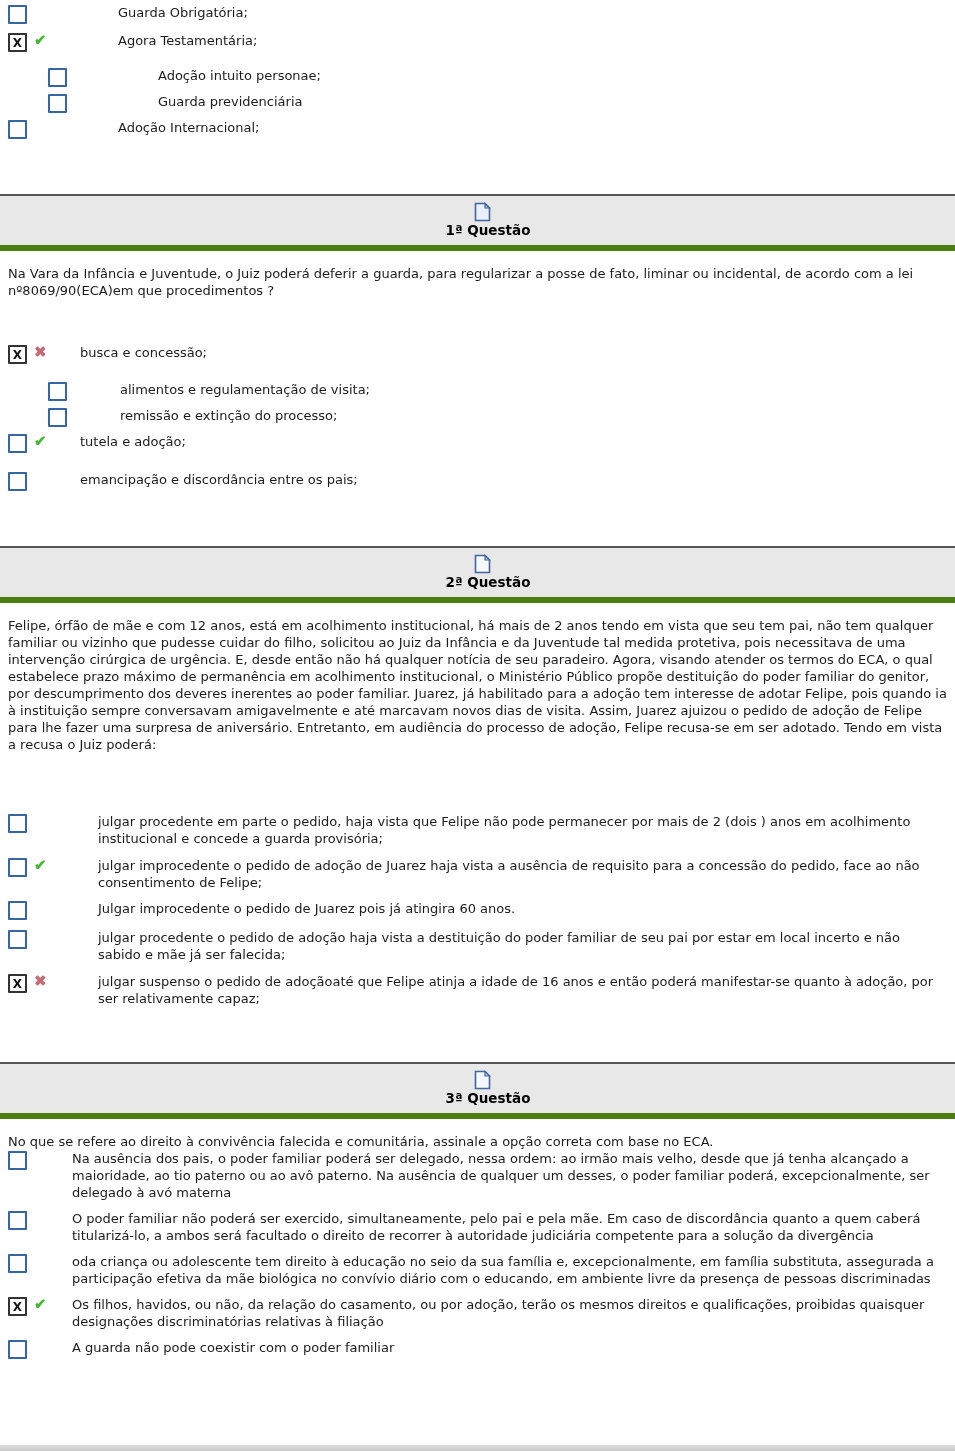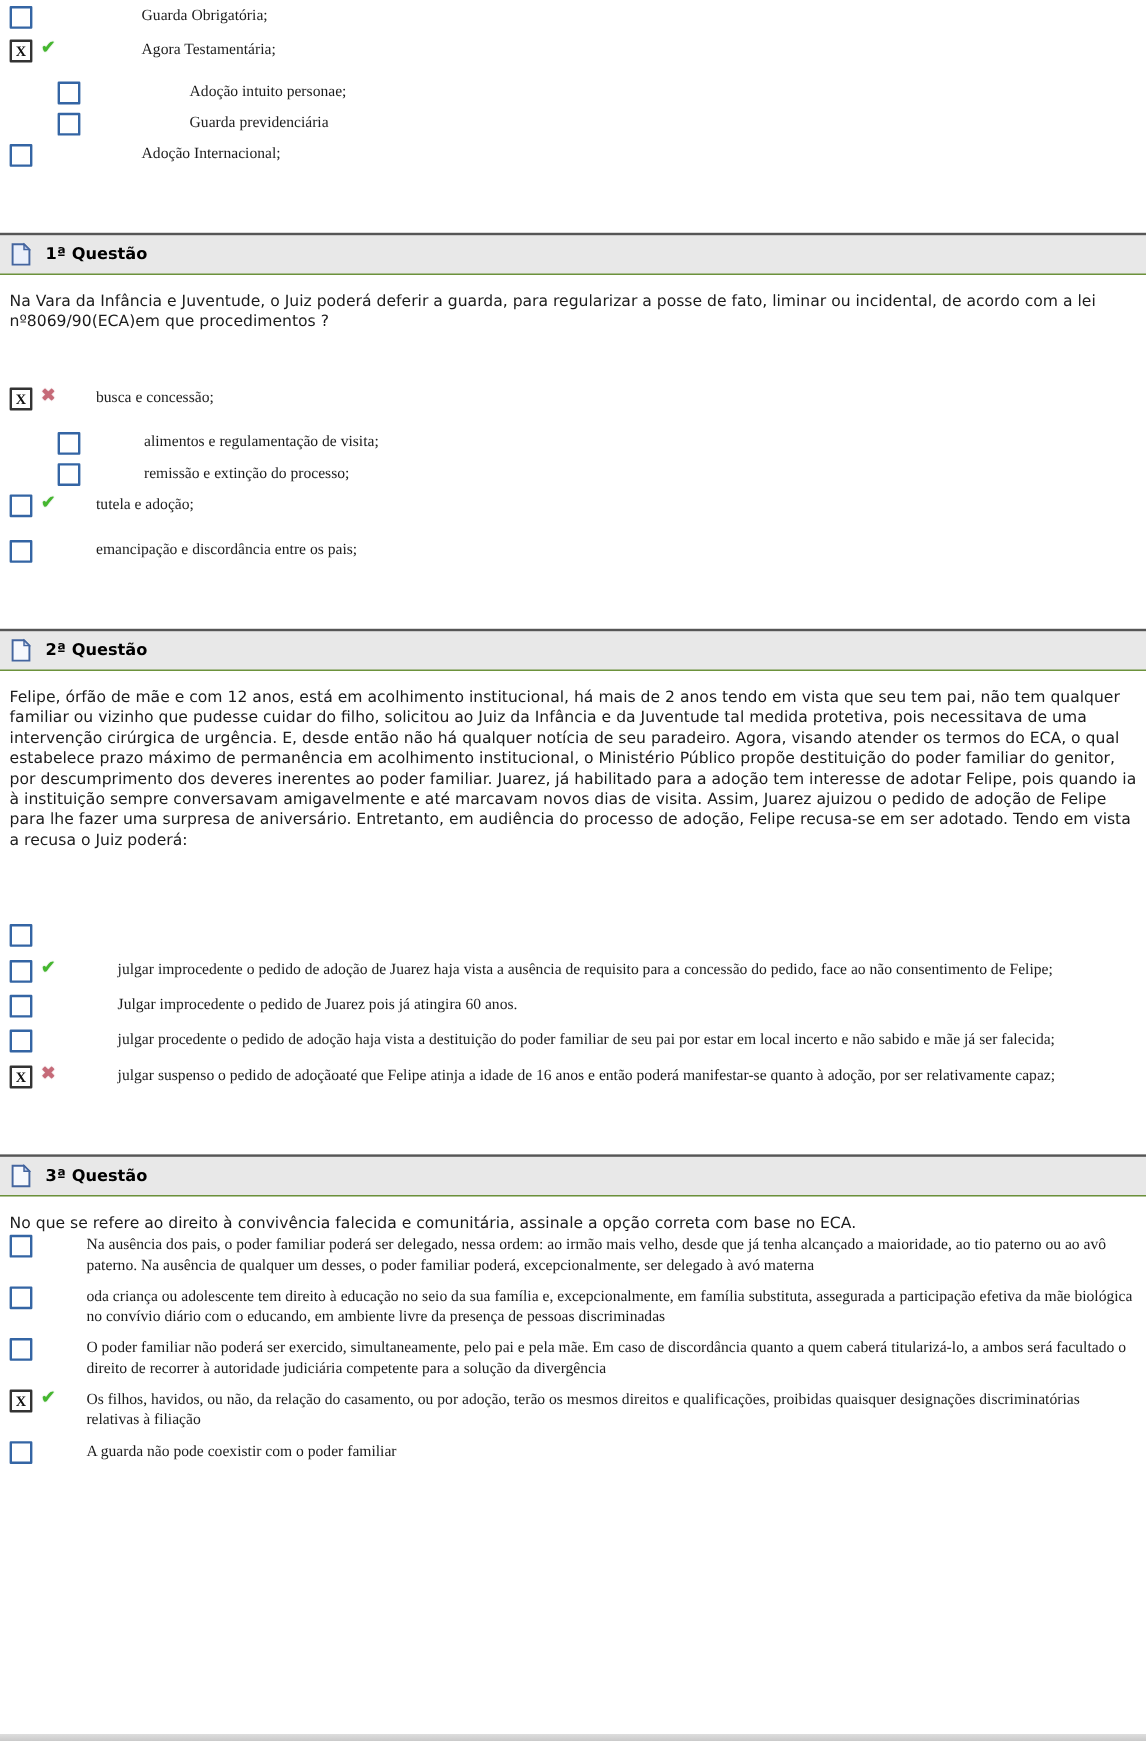--- a/index.html
+++ b/index.html
@@ -2,43 +2,43 @@
 <html lang="pt"><head>
 <meta charset="utf-8">
 <style>
   html,body{margin:0;padding:0;background:#ffffff;}
   body{
     width:955px;height:1451px;position:relative;overflow:hidden;
     font-family:"DejaVu Sans","Liberation Sans",sans-serif;
     font-size:13px;line-height:17px;color:#1c1c1c;
   }
   
-  .opt-row{display:flex;align-items:flex-start;font-family:Liberation Serif, serif;}
+  .opt-row{display:flex;align-items:flex-start;}
   .gutter{flex:0 0 auto;display:flex;align-items:flex-start;padding-left:8px;box-sizing:border-box;}
   .top-block .gutter{width:118px;}
   .q1-block  .gutter{width:80px;}
   .q2-block  .gutter{width:98px;}
   .q3-block  .gutter{width:72px;}
   .cbx{
     flex:0 0 auto;width:15px;height:15px;margin-top:1px;
     border:2px solid #3465a4;background:#fff;border-radius:1px;
     display:inline-flex;align-items:center;justify-content:center;
     font-weight:bold;font-size:12px;line-height:12px;color:#111;cursor:pointer;
   }
   .cbx.checked{border-color:#333333;}
   .mark{flex:0 0 auto;width:22px;margin-left:7px;margin-top:0;
     font-size:15px;line-height:17px;text-align:left;}
   .mark.correct{color:#44b82e;text-shadow:0 0 1px #2d8f1c;}
   .mark.wrong{color:#c66a78;text-shadow:0 0 1px #b05564;}
   .opt-label{flex:1 1 auto;padding-right:10px;}
   
   .q-header{
     margin-top:55px;background:#e8e8e8;
-    border-top:2px solid #565656;border-bottom:1px solid #4d7c0f;
-    display:flex;align-items:center;padding:6px 0 6px 9px;
+    border-top:2px solid #565656;border-bottom:6px solid #4d7c0f;
+    display:flex;align-items:center;padding:6px 0 6px 9px;flex-direction:column;
   }
   .doc-icon{display:inline-flex;width:17px;height:20px;}
   .q-title{font-weight:bold;margin-left:12px;font-size:13.5px;color:#000;}
   
   .q-text{margin:14px 8px 0 8px;}
   
   .top-block{padding-top:4px;}
   .mb6{margin-bottom:6px;padding-left:40px;} .mb8{margin-bottom:8px;} .mb9{margin-bottom:9px;}
   .mb10{margin-bottom:10px;} .mb15{margin-bottom:15px;} .mb17{margin-bottom:17px;} .mb18{margin-bottom:18px;}
   .q1-block{margin-top:45px;}
@@ -149,20 +149,21 @@
     </span>
     <span class="q-title">2ª Questão</span>
   </header>
   <p class="q-text">Felipe, órfão de mãe e com 12 anos, está em acolhimento institucional, há mais de 2 anos tendo em vista que seu tem pai, não tem qualquer familiar ou vizinho que pudesse cuidar do filho, solicitou ao Juiz da Infância e da Juventude tal medida protetiva, pois necessitava de uma intervenção cirúrgica de urgência. E, desde então não há qualquer notícia de seu paradeiro. Agora, visando atender os termos do ECA, o qual estabelece prazo máximo de permanência em acolhimento institucional, o Ministério Público propõe destituição do poder familiar do genitor, por descumprimento dos deveres inerentes ao poder familiar. Juarez, já habilitado para a adoção tem interesse de adotar Felipe, pois quando ia à instituição sempre conversavam amigavelmente e até marcavam novos dias de visita. Assim, Juarez ajuizou o pedido de adoção de Felipe para lhe fazer uma surpresa de aniversário. Entretanto, em audiência do processo de adoção, Felipe recusa-se em ser adotado. Tendo em vista a recusa o Juiz poderá:</p>
   <div class="q2-block">
     <div class="opt-row mb10">
       <span class="gutter">
           <span class="cbx"></span>
           <span class="mark"></span>
         </span>
+      <span class="opt-label">julgar procedente em parte o pedido, haja vista que Felipe não pode permanecer por mais de 2 (dois ) anos em acolhimento institucional e concede a guarda provisória;</span>
     </div>
     <div class="opt-row mb9">
       <span class="gutter">
           <span class="cbx"></span>
           <span class="mark correct">✔</span>
         </span>
       <span class="opt-label">julgar improcedente o pedido de adoção de Juarez haja vista a ausência de requisito para a concessão do pedido, face ao não consentimento de Felipe;</span>
     </div>
     <div class="opt-row mb9">
       <span class="gutter">
@@ -205,28 +206,28 @@
           <span class="cbx"></span>
           <span class="mark"></span>
         </span>
       <span class="opt-label">Na ausência dos pais, o poder familiar poderá ser delegado, nessa ordem: ao irmão mais velho, desde que já tenha alcançado a maioridade, ao tio paterno ou ao avô paterno. Na ausência de qualquer um desses, o poder familiar poderá, excepcionalmente, ser delegado à avó materna</span>
     </div>
     <div class="opt-row mb9">
       <span class="gutter">
           <span class="cbx"></span>
           <span class="mark"></span>
         </span>
+      <span class="opt-label">O poder familiar não poderá ser exercido, simultaneamente, pelo pai e pela mãe. Em caso de discordância quanto a quem caberá titularizá-lo, a ambos será facultado o direito de recorrer à autoridade judiciária competente para a solução da divergência</span>
+    </div>
+    <div class="opt-row mb9">
+      <span class="gutter">
+          <span class="cbx"></span>
+          <span class="mark"></span>
+        </span>
       <span class="opt-label">oda criança ou adolescente tem direito à educação no seio da sua família e, excepcionalmente, em família substituta, assegurada a participação efetiva da mãe biológica no convívio diário com o educando, em ambiente livre da presença de pessoas discriminadas</span>
-    </div>
-    <div class="opt-row mb9">
-      <span class="gutter">
-          <span class="cbx"></span>
-          <span class="mark"></span>
-        </span>
-      <span class="opt-label">O poder familiar não poderá ser exercido, simultaneamente, pelo pai e pela mãe. Em caso de discordância quanto a quem caberá titularizá-lo, a ambos será facultado o direito de recorrer à autoridade judiciária competente para a solução da divergência</span>
     </div>
     <div class="opt-row mb9">
       <span class="gutter">
           <span class="cbx checked">X</span>
           <span class="mark correct">✔</span>
         </span>
       <span class="opt-label">Os filhos, havidos, ou não, da relação do casamento, ou por adoção, terão os mesmos direitos e qualificações, proibidas quaisquer designações discriminatórias relativas à filiação</span>
     </div>
     <div class="opt-row">
       <span class="gutter">

